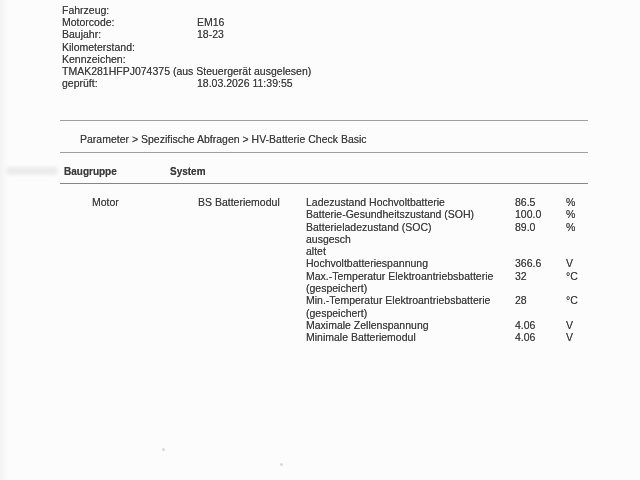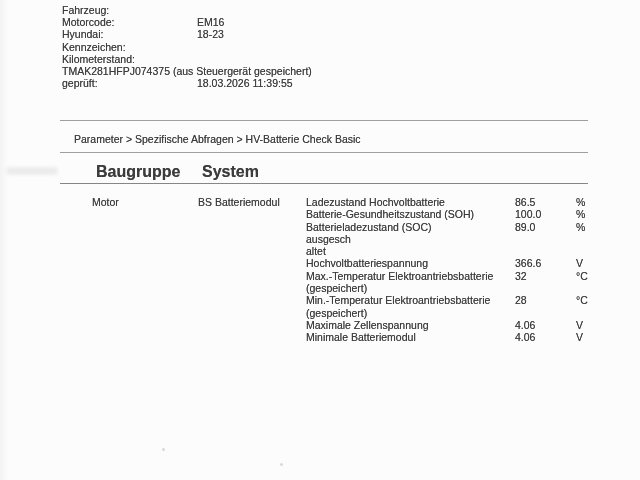--- a/index.html
+++ b/index.html
@@ -38,51 +38,50 @@
     height: 1px;
     background: #9f9f9f;
   }
   .rule-1 { top: 120px; }
   .rule-2 { top: 152px; }
   .rule-3 { top: 183px; background: #868686; height: 1.4px; }
 
   
   .breadcrumb {
     position: absolute;
-    left: 54px; top: 133px;
+    left: 60px; top: 133px;
     font-size: 10.5px;
     line-height: 12px;
     white-space: nowrap;
     padding-left: 20px;
   }
 
   
   .thead {
     position: absolute;
     left: 64px; top: 166px;
     display: flex;
-    font-size: 16px;
+    font-size: 10px;
     font-weight: 700;
     line-height: 12px;
-    margin-left: 32px;
   }
   .thead .h1 { width: 106px; flex: 0 0 106px; }
 
   .tbody {
     position: absolute;
     left: 64px; top: 196px;
     font-size: 10.5px;
     line-height: 12.3px;
   }
   .trow { display: flex; align-items: flex-start; }
   .c1 { width: 106px; flex: 0 0 106px; padding-left: 28px; }
   .c2 { width: 108px; flex: 0 0 108px; }
   .c3 { width: 209px; flex: 0 0 209px; }
   .c3 .pline { white-space: nowrap; }
-  .c4 { width: 48px; flex: 0 0 48px; margin-right: 13px;
+  .c4 { width: 48px; flex: 0 0 48px; margin-right: 3px;
         word-wrap: break-word; word-break: break-all; }
   .c5 { width: 40px; flex: 0 0 40px; }
 
   
   .smudge {
     position: absolute;
     left: 6px; top: 167px;
     width: 52px; height: 8px;
     background: #ececec;
     border-radius: 4px;
@@ -111,33 +110,33 @@
 
   <div class="vehicle-info">
     <div class="info-row">
       <div class="info-label">Fahrzeug:</div>
     </div>
     <div class="info-row">
       <div class="info-label">Motorcode:</div>
       <div class="info-value">EM16</div>
     </div>
     <div class="info-row">
-      <div class="info-label">Hyundai:</div>
+      <div class="info-label">Baujahr:</div>
       <div class="info-value">18-23</div>
+    </div>
+    <div class="info-row">
+      <div class="info-label">Kilometerstand:</div>
+      <div class="info-value"></div>
     </div>
     <div class="info-row">
       <div class="info-label">Kennzeichen:</div>
       <div class="info-value"></div>
     </div>
     <div class="info-row">
-      <div class="info-label">Kilometerstand:</div>
-      <div class="info-value"></div>
-    </div>
-    <div class="info-row">
-      <div class="info-value">TMAK281HFPJ074375 (aus Steuergerät gespeichert)</div>
+      <div class="info-value">TMAK281HFPJ074375 (aus Steuergerät ausgelesen)</div>
     </div>
     <div class="info-row">
       <div class="info-label">geprüft:</div>
       <div class="info-value">18.03.2026 11:39:55</div>
     </div>
   </div>
 
   <div class="rule rule-1"></div>
   <div class="breadcrumb">Parameter &gt; Spezifische Abfragen &gt; HV-Batterie Check Basic</div>
   <div class="rule rule-2"></div>

